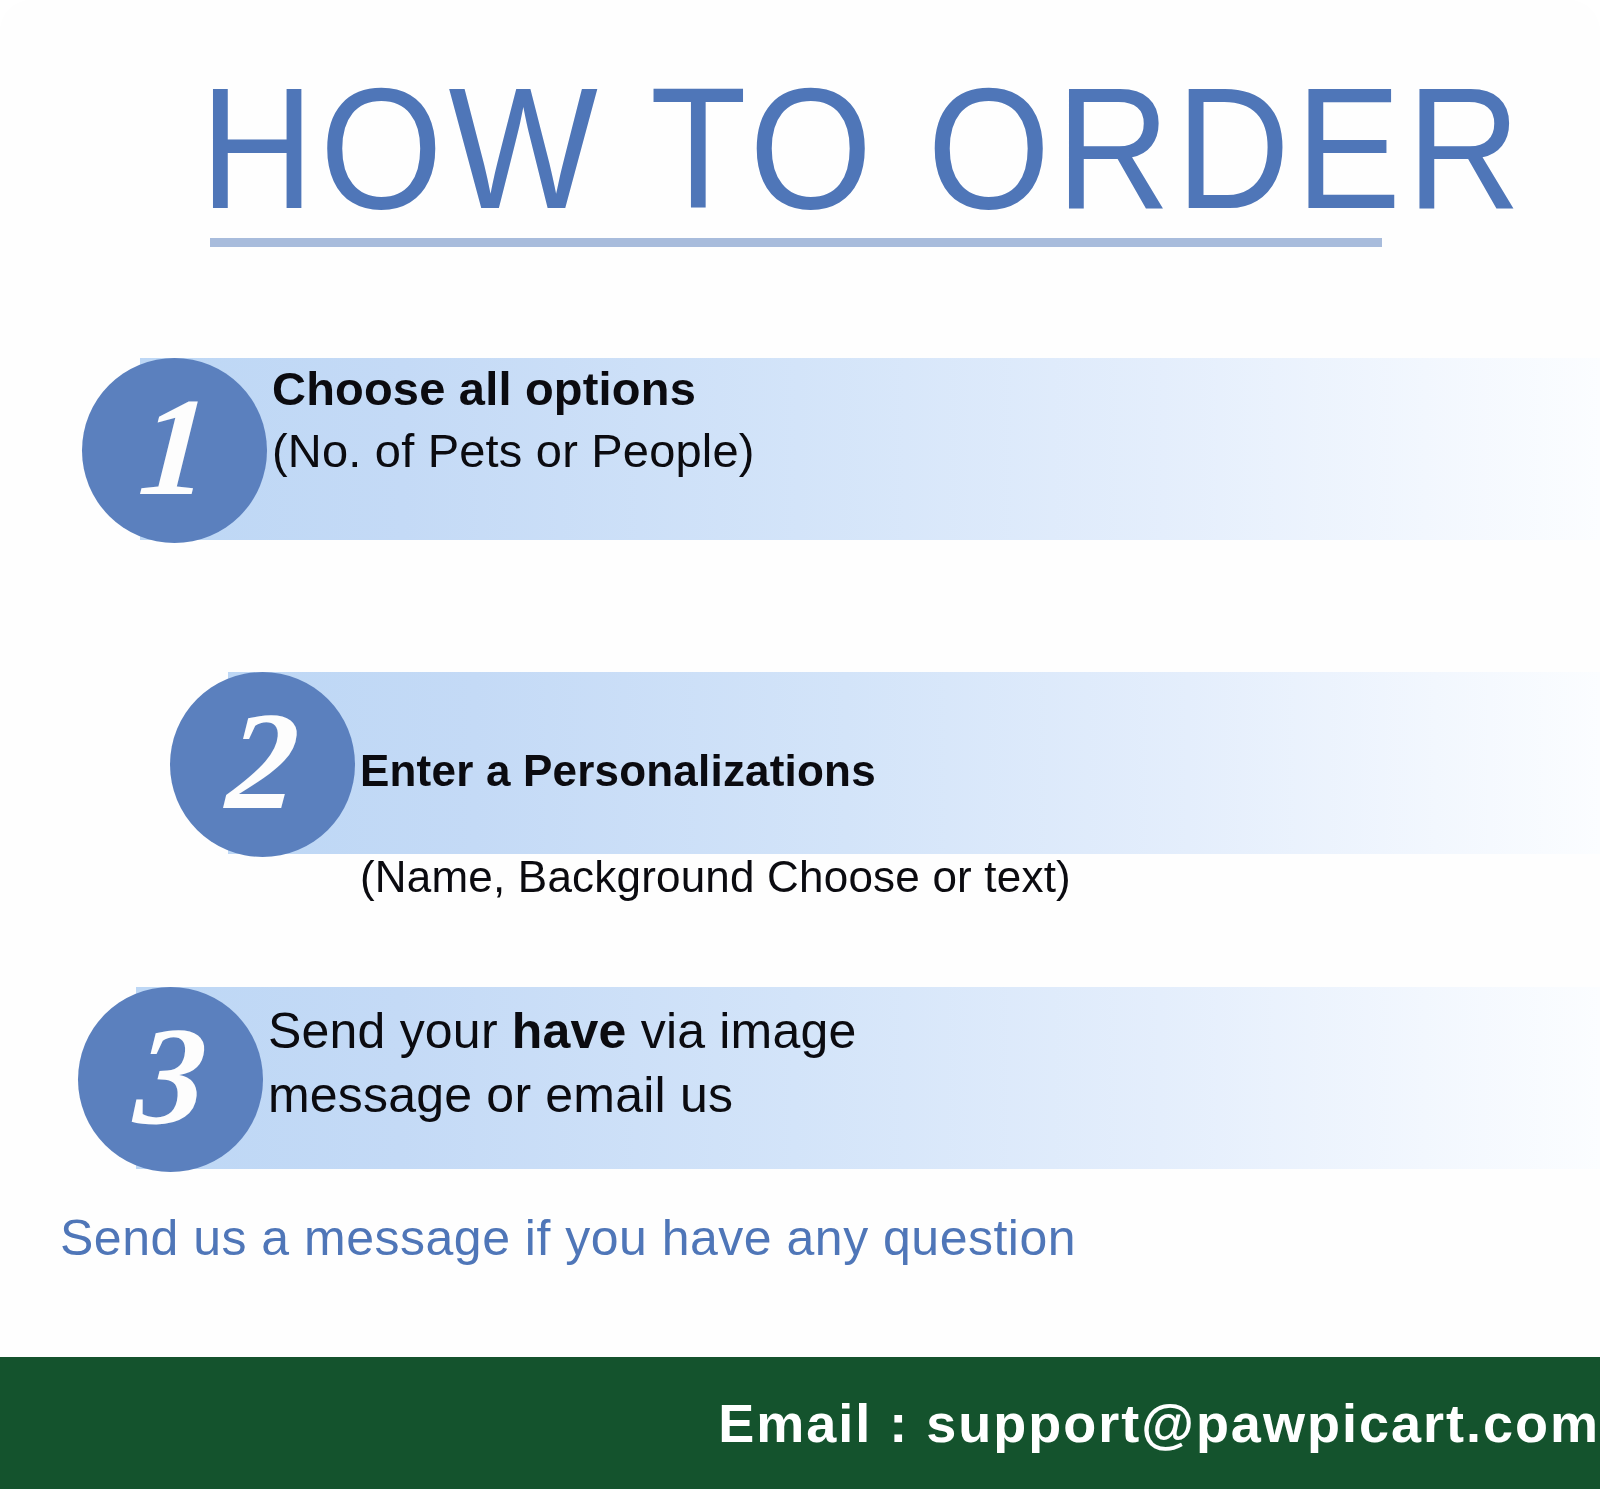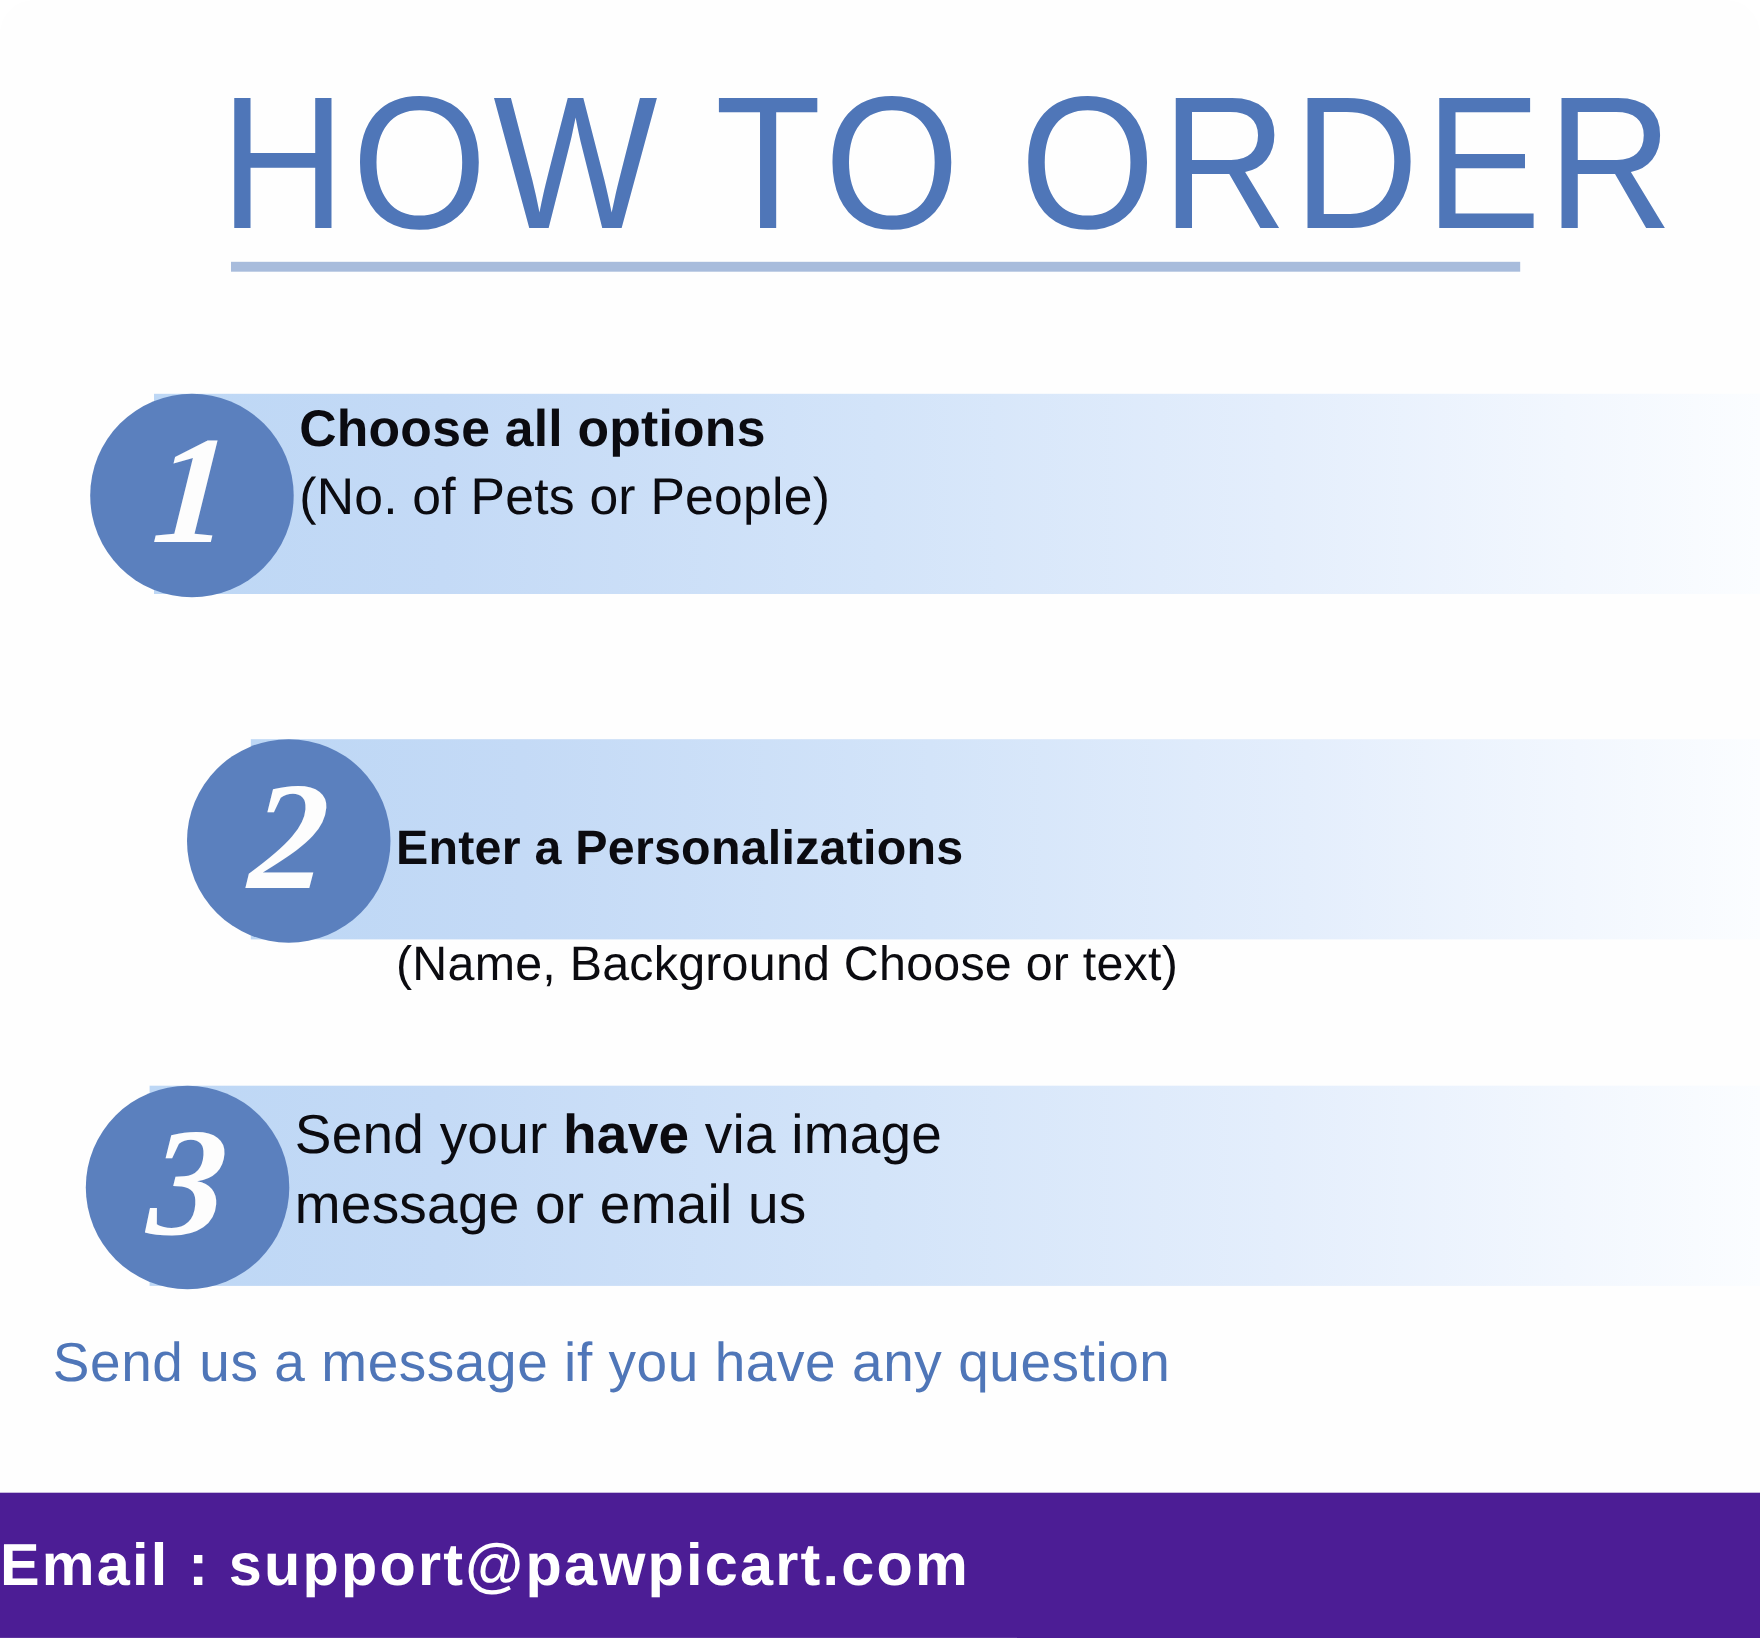--- a/index.html
+++ b/index.html
@@ -121,41 +121,41 @@
 
   #step-3 { left: 0; top: 987px; width: 1600px; }
   #step-3 .step-band { left: 136px; }
   #step-3 .step-circle { left: 78px; }
   #step-3 .step-text { left: 268px; top: 12px; }
   #step-3 .step-line { font-size: 50px; line-height: 64px; }
 
   
   .closing-note {
     position: absolute;
-    left: 48px;
+    left: 60px;
     top: 1207px;
     font-size: 50px;
     line-height: 62px;
     font-weight: 400;
     color: #4f76b8;
     white-space: nowrap;
     letter-spacing: 0.5px;
   }
 
   
   .footer-bar {
     position: absolute;
     left: 0;
     top: 1357px;
     width: 1600px;
     height: 132px;
-    background: #4c1d95;
+    background: #14532d;
     display: flex;
     align-items: center;
-    justify-content: flex-start;
+    justify-content: flex-end;
   }
   .footer-email {
     font-size: 54px;
     line-height: 60px;
     font-weight: 700;
     color: #ffffff;
     letter-spacing: 2px;
     white-space: nowrap;
   }
 </style>

